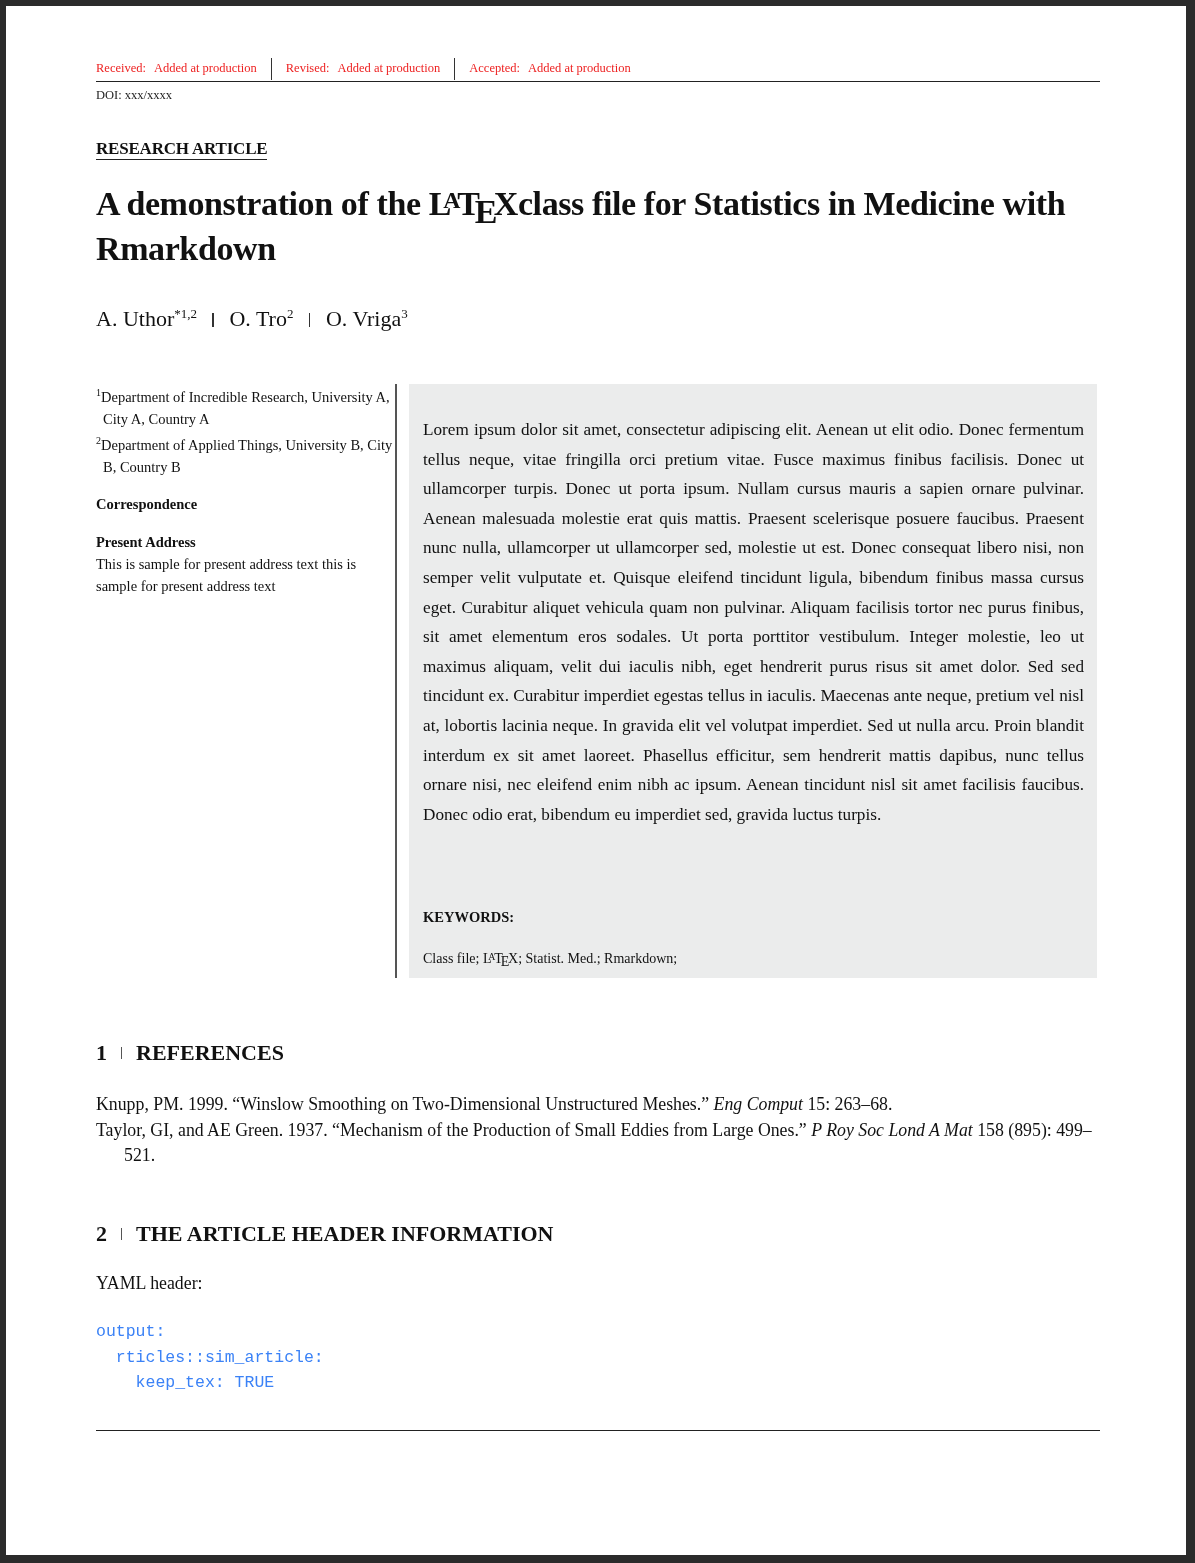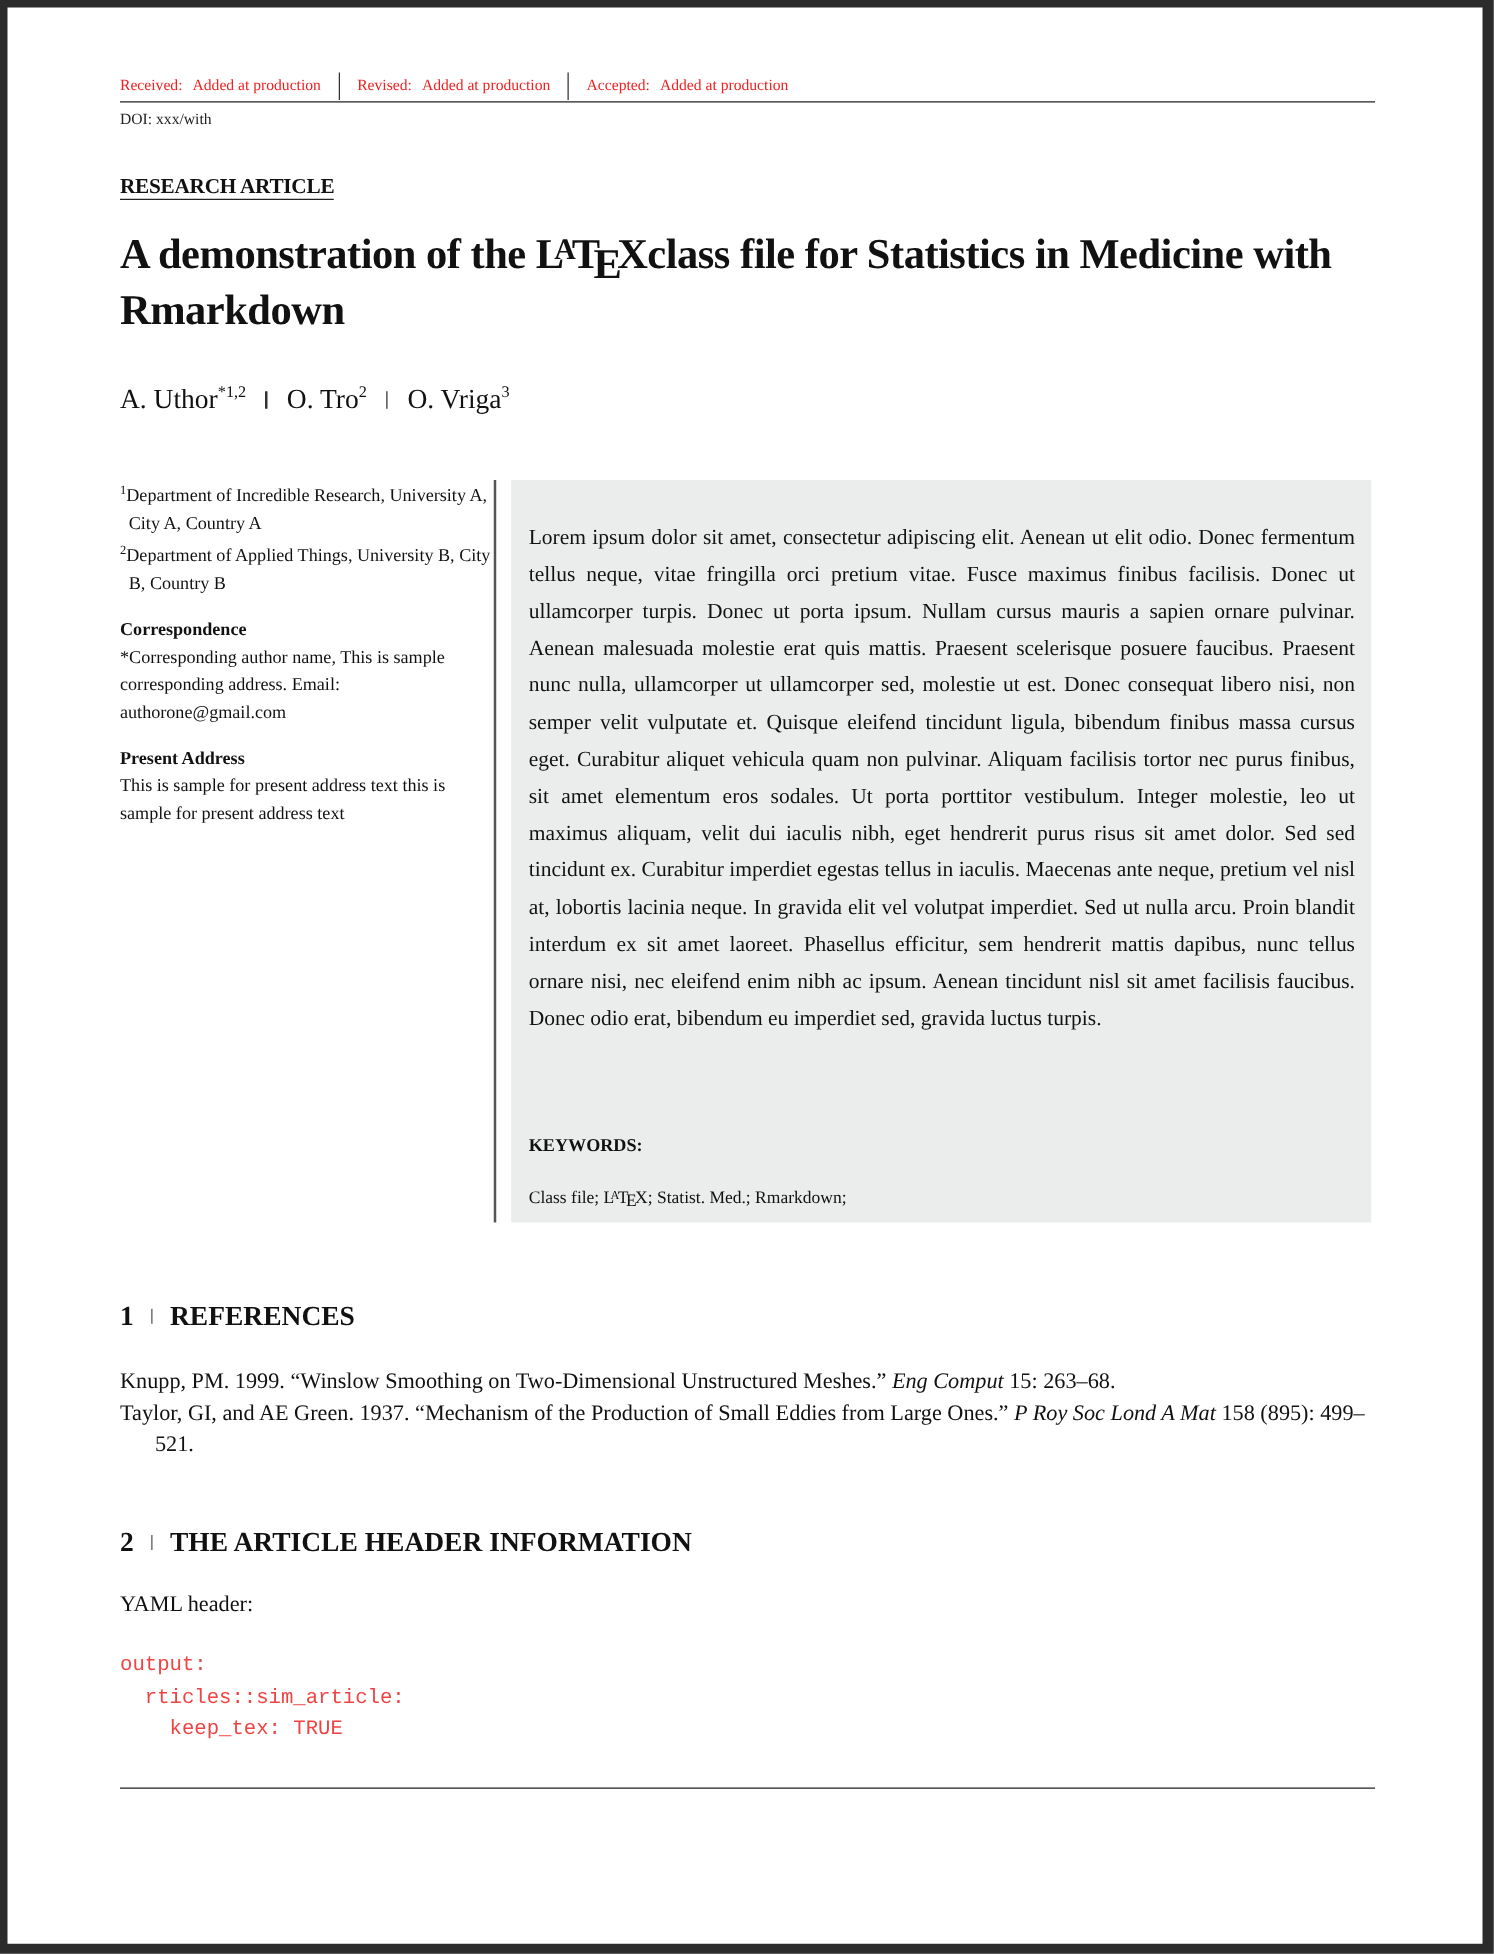--- a/index.html
+++ b/index.html
@@ -87,21 +87,21 @@
 
   .refs { left: 90px; top: 1086px; width: 1006px; font-size: 17.8px; line-height: 25.5px; }
   .ref { padding-left: 28px; text-indent: -28px; }
   .ref em { font-style: italic; }
 
   .yaml-label { left: 90px; top: 1267px; font-size: 17.8px; }
   .code {
     left: 90px; top: 1313px; margin: 0;
     font-family: "Liberation Mono", monospace;
     font-size: 16.5px; line-height: 25.5px; white-space: pre;
-    color: #ef4444;
+    color: #3b82f6;
   }
   .bottom-rule { left: 90px; top: 1424px; width: 1004px; height: 1px; background: #222; }
 </style>
 </head>
 <body>
 
 <div class="page">
 
   <div class="abs history">
     <span class="hist-item">
@@ -113,42 +113,41 @@
       <span>Revised:</span>
       <span>Added at production</span>
     </span>
     <span class="hist-sep"></span>
     <span class="hist-item">
       <span>Accepted:</span>
       <span>Added at production</span>
     </span>
   </div>
 
-  <div class="abs doi">DOI: xxx/with</div>
+  <div class="abs doi">DOI: xxx/xxxx</div>
 
   <div class="abs article-type">RESEARCH ARTICLE</div>
 
   <h1 class="abs title" style="margin:0">
     <span>A demonstration of the </span><span class="latex"><span>L</span><span class="la-a">A</span><span>T</span><span class="te-e">E</span><span>X</span></span><span>class file for Statistics in Medicine with Rmarkdown</span>
   </h1>
 
   <div class="abs authors">
     <span><span>A. Uthor</span><sup><span>*</span><span>1,2</span></sup></span>
     <span class="auth-sep"></span>
     <span><span>O. Tro</span><sup><span>2</span></sup></span>
     <span class="auth-sep"></span>
     <span><span>O. Vriga</span><sup><span>3</span></sup></span>
   </div>
 
   <div class="abs infocol">
     <div class="aff"><sup>1</sup><span>Department of Incredible Research, University A, City A, Country A</span></div>
     <div class="aff"><sup>2</sup><span>Department of Applied Things, University B, City B, Country B</span></div>
 
     <div class="info-head">Correspondence</div>
-    <div>*Corresponding author name, This is sample corresponding address. Email: authorone@gmail.com</div>
 
     <div class="info-head">Present Address</div>
     <div>This is sample for present address text this is sample for present address text</div>
   </div>
 
   <div class="abs vrule"></div>
 
   <div class="abs abstract-box">
     <div class="abstract-text" lang="la">Lorem ipsum dolor sit amet, consectetur adipiscing elit. Aenean ut elit odio. Donec fermentum tellus neque, vitae fringilla orci pretium vitae. Fusce maximus finibus facilisis. Donec ut ullamcorper turpis. Donec ut porta ipsum. Nullam cursus mauris a sapien ornare pulvinar. Aenean malesuada molestie erat quis mattis. Praesent scelerisque posuere faucibus. Praesent nunc nulla, ullamcorper ut ullamcorper sed, molestie ut est. Donec consequat libero nisi, non semper velit vulputate et. Quisque eleifend tincidunt ligula, bibendum finibus massa cursus eget. Curabitur aliquet vehicula quam non pulvinar. Aliquam facilisis tortor nec purus finibus, sit amet elementum eros sodales. Ut porta porttitor vestibulum. Integer molestie, leo ut maximus aliquam, velit dui iaculis nibh, eget hendrerit purus risus sit amet dolor. Sed sed tincidunt ex. Curabitur imperdiet egestas tellus in iaculis. Maecenas ante neque, pretium vel nisl at, lobortis lacinia neque. In gravida elit vel volutpat imperdiet. Sed ut nulla arcu. Proin blandit interdum ex sit amet laoreet. Phasellus efficitur, sem hendrerit mattis dapibus, nunc tellus ornare nisi, nec eleifend enim nibh ac ipsum. Aenean tincidunt nisl sit amet facilisis faucibus. Donec odio erat, bibendum eu imperdiet sed, gravida luctus turpis.</div>
     <div class="kw-head">KEYWORDS:</div>

